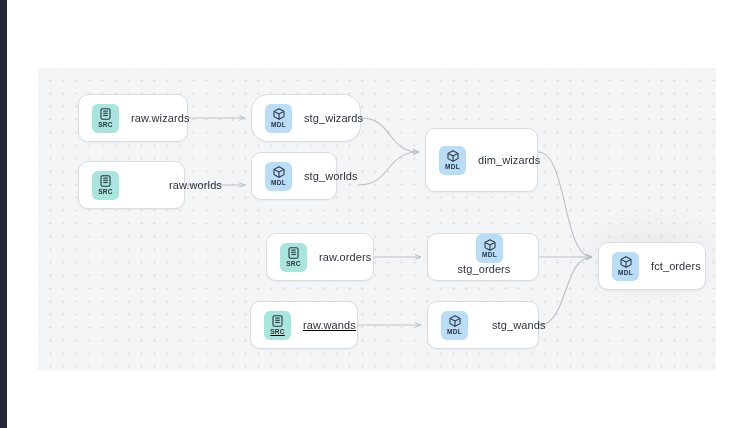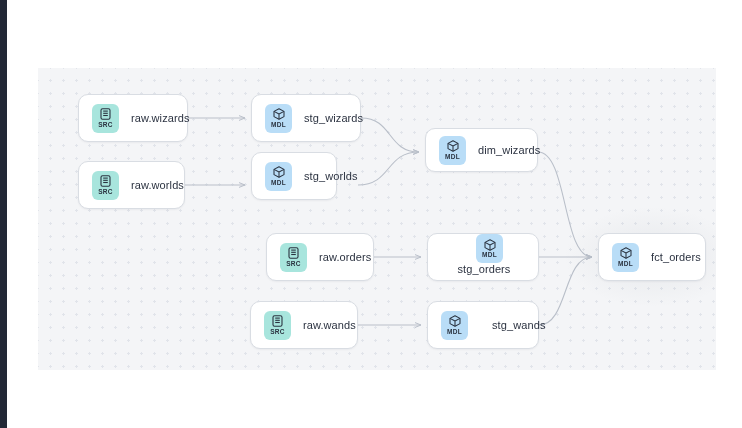--- a/index.html
+++ b/index.html
@@ -101,21 +101,21 @@
             <svg width="11" height="12" viewBox="0 0 11 12" aria-hidden="true">
               <rect x="1" y="0.7" width="9" height="10.6" rx="1.6" fill="none" stroke="#2a3340" stroke-width="1.1"></rect>
               <line x1="3.2" y1="3.1" x2="7.8" y2="3.1" stroke="#2a3340" stroke-width="1.1"></line>
               <line x1="3.2" y1="5.3" x2="7.8" y2="5.3" stroke="#2a3340" stroke-width="1.1"></line>
               <line x1="3.2" y1="7.5" x2="7.8" y2="7.5" stroke="#2a3340" stroke-width="1.1"></line>
             </svg>
             <div class="tag">SRC</div>
           </div>
           <div class="label">raw.wizards</div>
         </div>
-        <div class="node" style="left: 40px; top: 93px; width: 107px; height: 48px;">
+        <div class="node" style="left: 40px; top: 93px; width: 107px; height: 48px; gap: 38px;">
           <div class="badge src">
             <svg width="11" height="12" viewBox="0 0 11 12" aria-hidden="true">
               <rect x="1" y="0.7" width="9" height="10.6" rx="1.6" fill="none" stroke="#2a3340" stroke-width="1.1"></rect>
               <line x1="3.2" y1="3.1" x2="7.8" y2="3.1" stroke="#2a3340" stroke-width="1.1"></line>
               <line x1="3.2" y1="5.3" x2="7.8" y2="5.3" stroke="#2a3340" stroke-width="1.1"></line>
               <line x1="3.2" y1="7.5" x2="7.8" y2="7.5" stroke="#2a3340" stroke-width="1.1"></line>
             </svg>
             <div class="tag">SRC</div>
           </div>
           <div class="label">raw.worlds</div>
@@ -125,33 +125,33 @@
             <svg width="11" height="12" viewBox="0 0 11 12" aria-hidden="true">
               <rect x="1" y="0.7" width="9" height="10.6" rx="1.6" fill="none" stroke="#2a3340" stroke-width="1.1"></rect>
               <line x1="3.2" y1="3.1" x2="7.8" y2="3.1" stroke="#2a3340" stroke-width="1.1"></line>
               <line x1="3.2" y1="5.3" x2="7.8" y2="5.3" stroke="#2a3340" stroke-width="1.1"></line>
               <line x1="3.2" y1="7.5" x2="7.8" y2="7.5" stroke="#2a3340" stroke-width="1.1"></line>
             </svg>
             <div class="tag">SRC</div>
           </div>
           <div class="label">raw.orders</div>
         </div>
-        <div class="node" style="left: 212px; top: 233px; width: 108px; height: 48px;">
+        <div class="node" style="left: 212px; top: 233px; width: 108px; height: 48px; text-decoration: underline;">
           <div class="badge src">
             <svg width="11" height="12" viewBox="0 0 11 12" aria-hidden="true">
               <rect x="1" y="0.7" width="9" height="10.6" rx="1.6" fill="none" stroke="#2a3340" stroke-width="1.1"></rect>
               <line x1="3.2" y1="3.1" x2="7.8" y2="3.1" stroke="#2a3340" stroke-width="1.1"></line>
               <line x1="3.2" y1="5.3" x2="7.8" y2="5.3" stroke="#2a3340" stroke-width="1.1"></line>
               <line x1="3.2" y1="7.5" x2="7.8" y2="7.5" stroke="#2a3340" stroke-width="1.1"></line>
             </svg>
             <div class="tag">SRC</div>
           </div>
           <div class="label">raw.wands</div>
         </div>
-        <div class="node" style="left: 213px; top: 26px; width: 110px; height: 48px;">
+        <div class="node" style="left: 213px; top: 26px; width: 110px; height: 48px; border-radius: 17px;">
           <div class="badge mdl">
             <svg width="12" height="12" viewBox="0 0 12 12" aria-hidden="true">
               <path d="M6 0.8 L11 3.4 L11 8.6 L6 11.2 L1 8.6 L1 3.4 Z" fill="none" stroke="#2a3340" stroke-width="1.05" stroke-linejoin="round"></path>
               <path d="M1 3.4 L6 6 L11 3.4 M6 6 L6 11.2" fill="none" stroke="#2a3340" stroke-width="1.05" stroke-linejoin="round"></path>
             </svg>
             <div class="tag">MDL</div>
           </div>
           <div class="label">stg_wizards</div>
         </div>
         <div class="node" style="left: 213px; top: 84px; width: 86px; height: 48px;">
@@ -177,31 +177,31 @@
         <div class="node" style="left: 389px; top: 233px; width: 112px; height: 48px; gap: 12px;">
           <div class="badge mdl">
             <svg width="12" height="12" viewBox="0 0 12 12" aria-hidden="true">
               <path d="M6 0.8 L11 3.4 L11 8.6 L6 11.2 L1 8.6 L1 3.4 Z" fill="none" stroke="#2a3340" stroke-width="1.05" stroke-linejoin="round"></path>
               <path d="M1 3.4 L6 6 L11 3.4 M6 6 L6 11.2" fill="none" stroke="#2a3340" stroke-width="1.05" stroke-linejoin="round"></path>
             </svg>
             <div class="tag">MDL</div>
           </div>
           <div class="label">stg_wands</div>
         </div>
-        <div class="node" style="left: 387px; top: 60px; width: 113px; height: 44px;">
+        <div class="node" style="left: 387px; top: 60px; width: 113px; height: 64px;">
           <div class="badge mdl">
             <svg width="12" height="12" viewBox="0 0 12 12" aria-hidden="true">
               <path d="M6 0.8 L11 3.4 L11 8.6 L6 11.2 L1 8.6 L1 3.4 Z" fill="none" stroke="#2a3340" stroke-width="1.05" stroke-linejoin="round"></path>
               <path d="M1 3.4 L6 6 L11 3.4 M6 6 L6 11.2" fill="none" stroke="#2a3340" stroke-width="1.05" stroke-linejoin="round"></path>
             </svg>
             <div class="tag">MDL</div>
           </div>
           <div class="label">dim_wizards</div>
         </div>
-        <div class="node" style="left: 560px; top: 165px; width: 108px; height: 48px;">
+        <div class="node" style="left: 560px; top: 174px; width: 108px; height: 48px;">
           <div class="badge mdl">
             <svg width="12" height="12" viewBox="0 0 12 12" aria-hidden="true">
               <path d="M6 0.8 L11 3.4 L11 8.6 L6 11.2 L1 8.6 L1 3.4 Z" fill="none" stroke="#2a3340" stroke-width="1.05" stroke-linejoin="round"></path>
               <path d="M1 3.4 L6 6 L11 3.4 M6 6 L6 11.2" fill="none" stroke="#2a3340" stroke-width="1.05" stroke-linejoin="round"></path>
             </svg>
             <div class="tag">MDL</div>
           </div>
           <div class="label">fct_orders</div>
         </div>
       </div>

